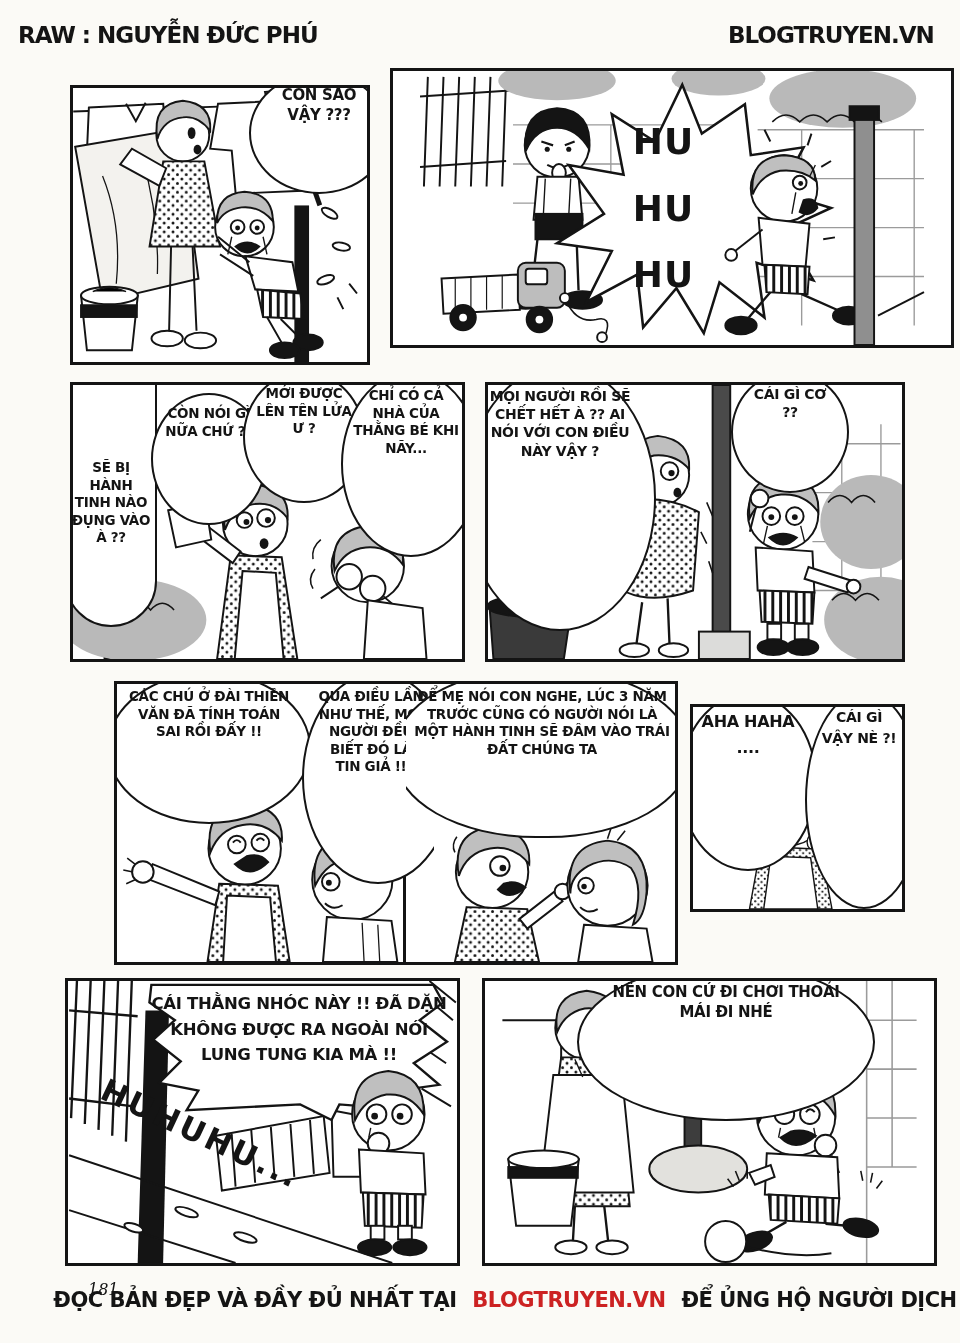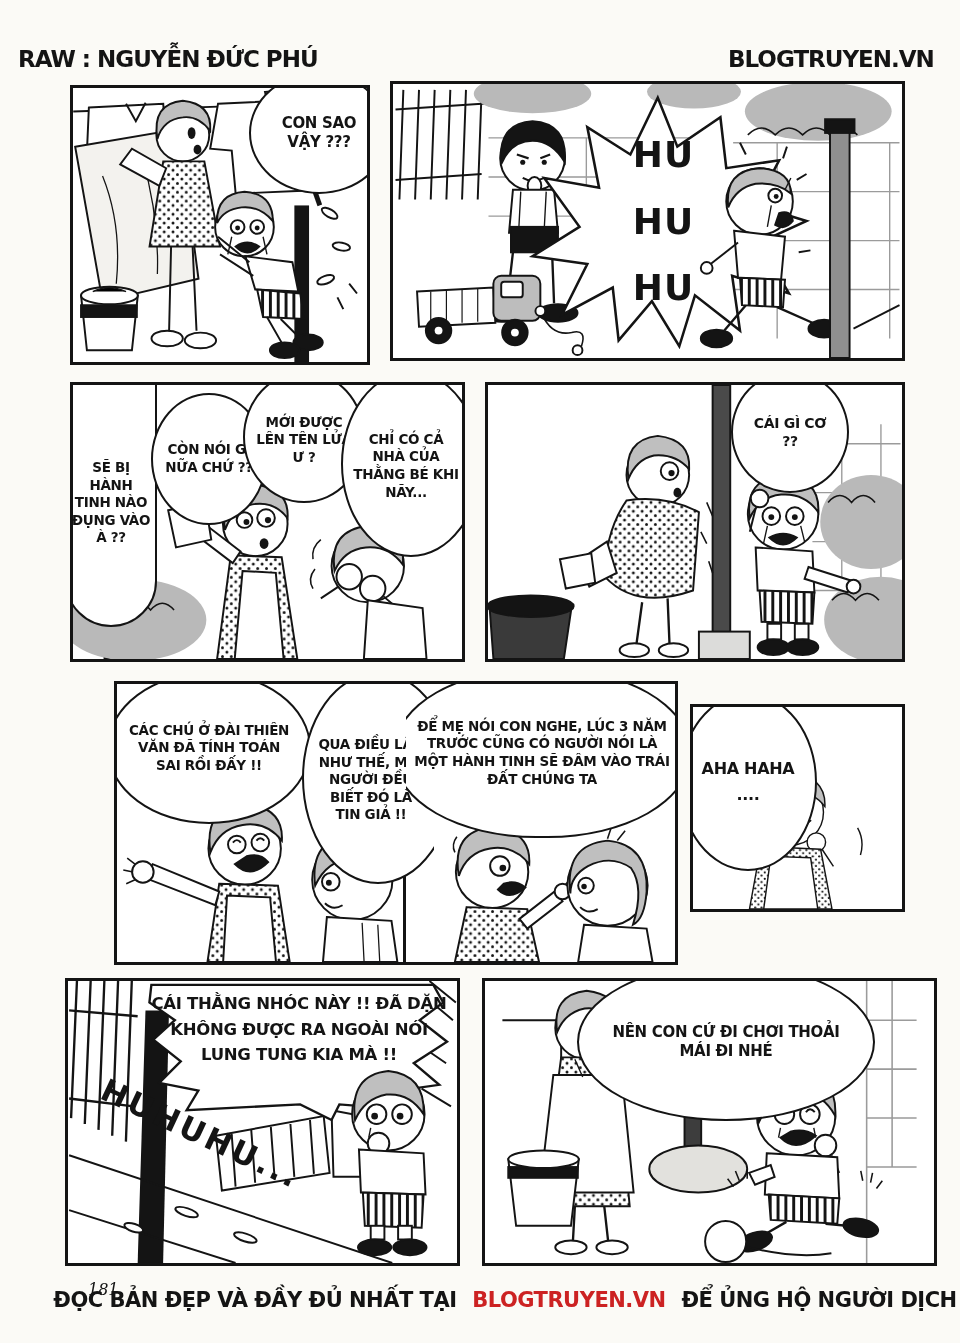--- a/index.html
+++ b/index.html
@@ -1,38 +1,38 @@
 <!DOCTYPE html>
 <html><head>
 <meta charset="utf-8">
 <style>
   html,body{margin:0;padding:0;}
   .page{position:relative;width:960px;height:1343px;background:#fbfaf6;
         font-family:"DejaVu Sans",sans-serif;color:#141414;overflow:hidden;}
   
   .hdr{position:absolute;top:22px;left:0;width:960px;height:40px;font-weight:800;
-       font-size:23px;letter-spacing:-1px;white-space:nowrap;margin-top:24px;}
+       font-size:23px;letter-spacing:-1px;white-space:nowrap;}
   .hdr .h-raw{position:absolute;left:18px;}
   .hdr .h-trans{position:absolute;left:363px;}
   .hdr .h-site{position:absolute;left:728px;}
   
   .panel{position:absolute;background:#fff;border:3px solid #141414;overflow:hidden;box-sizing:border-box;}
   .p1{left:70px;top:85px;width:300px;height:280px;}
-  .p2{left:390px;top:81px;width:515px;height:280px;}
+  .p2{left:390px;top:68px;width:564px;height:280px;}
   .p3{left:70px;top:382px;width:395px;height:280px;}
   .p4{left:485px;top:382px;width:420px;height:280px;}
   .p5{left:70px;top:681px;width:323px;height:284px;margin-left:44px;}
   .p6{left:403px;top:681px;width:275px;height:284px;}
   .p7{left:690px;top:704px;width:215px;height:208px;}
   .p8{left:65px;top:978px;width:395px;height:288px;}
   .p9{left:482px;top:978px;width:455px;height:288px;}
   .art{position:absolute;left:0;top:0;width:100%;height:100%;}
   
   .bubble{position:absolute;background:#fff;border:2.5px solid #141414;border-radius:50%;
-          display:flex;align-items:center;justify-content:center;text-align:center;
+          display:flex;align-items:flex-start;justify-content:center;text-align:center;
           font-weight:700;line-height:1.3;letter-spacing:-0.3px;box-sizing:border-box;z-index:3;}
   .b-p1{right:-22px;top:-16px;width:140px;height:122px;font-size:15px;padding:12px 16px;}
   .b-p3-1{left:-8px;top:-10px;width:92px;height:252px;font-size:13.5px;border-radius:0 0 46px 46px;
           align-items:center;padding:12px 4px 8px;}
   .b-p3-2{left:78px;top:8px;width:116px;height:132px;font-size:13.5px;padding:10px;}
   .b-p3-3{left:170px;top:-14px;width:122px;height:132px;font-size:13.5px;padding:12px 8px 6px;}
   .b-p3-4{left:268px;top:-14px;width:140px;height:186px;font-size:13.5px;padding:14px 18px 10px 8px;}
   .b-p4-1{left:-24px;top:-20px;width:192px;height:266px;font-size:14px;padding:20px 22px;}
   .b-p4-2{left:243px;top:-14px;width:118px;height:122px;font-size:14px;padding:12px;}
   .b-p5-1{left:-10px;top:-12px;width:204px;height:152px;font-size:13.5px;padding:14px 18px;}
@@ -306,20 +306,23 @@
         <rect x="284" y="244" width="14" height="16" fill="#fff"></rect>
           <rect x="312" y="244" width="14" height="16" fill="#fff"></rect>
         <ellipse cx="290" cy="268" rx="16" ry="8" fill="#141414"></ellipse>
         <ellipse cx="320" cy="268" rx="16" ry="8" fill="#141414"></ellipse>
       </g>
       <g stroke="#141414" stroke-width="2">
         <polygon points="0,226 84,226 76,280 4,280" fill="#3a3a3a"></polygon>
         <ellipse cx="42" cy="226" rx="44" ry="11" fill="#141414"></ellipse>
       </g>
     </svg>
+    <div class="bubble b-p4-1">
+      <span>MỌI NGƯỜI RỒI SẼ CHẾT HẾT À ?? AI NÓI VỚI CON ĐIỀU NÀY VẬY ?</span>
+    </div>
     <div class="bubble b-p4-2">
       <span>CÁI GÌ CƠ ??</span>
     </div>
   </div>
 
   <div class="panel p5">
     <svg class="art" viewBox="0 0 323 284">
       <g stroke="#141414" stroke-width="2">
         <circle cx="130" cy="168" r="37" fill="#fff"></circle>
         <path d="M95,172 Q88,126 130,122 Q170,126 168,160 Q152,140 128,144 Q104,148 95,172 Z" fill="#bfbfbf"></path>
@@ -392,20 +395,23 @@
         <path d="M86,170 Q100,176 116,168" stroke="#fff" stroke-width="2" fill="none"></path>
         <circle cx="134" cy="190" r="13" fill="#fff"></circle>
         <path d="M142,200 L158,224 M130,202 L132,222" fill="none"></path>
         <polygon points="56,196 140,200 156,284 40,284" fill="url(#dots)"></polygon>
         <polygon points="70,210 126,212 136,284 60,284" fill="#fff"></polygon>
         <path d="M22,160 q-10,18 -4,38 M192,170 q10,18 4,38" fill="none" stroke-width="2"></path>
       </g>
     </svg>
     <div class="bubble b-p7-1">
       <span>AHA HAHA ....</span>
+    </div>
+    <div class="bubble b-p7-2">
+      <span>CÁI GÌ VẬY NÈ ?!</span>
     </div>
   </div>
 
   <div class="panel p8">
     <svg class="art" viewBox="0 0 395 288">
       <g stroke="#141414" stroke-width="2.4" fill="none">
         <path d="M8,0 L2,140 M22,0 L16,146 M36,0 L30,152 M50,0 L44,158 M64,0 L58,164"></path>
         <path d="M0,30 L70,36 M0,120 L66,128"></path>
       </g>
       <polygon points="78,30 102,30 96,288 70,288" fill="#141414"></polygon>

